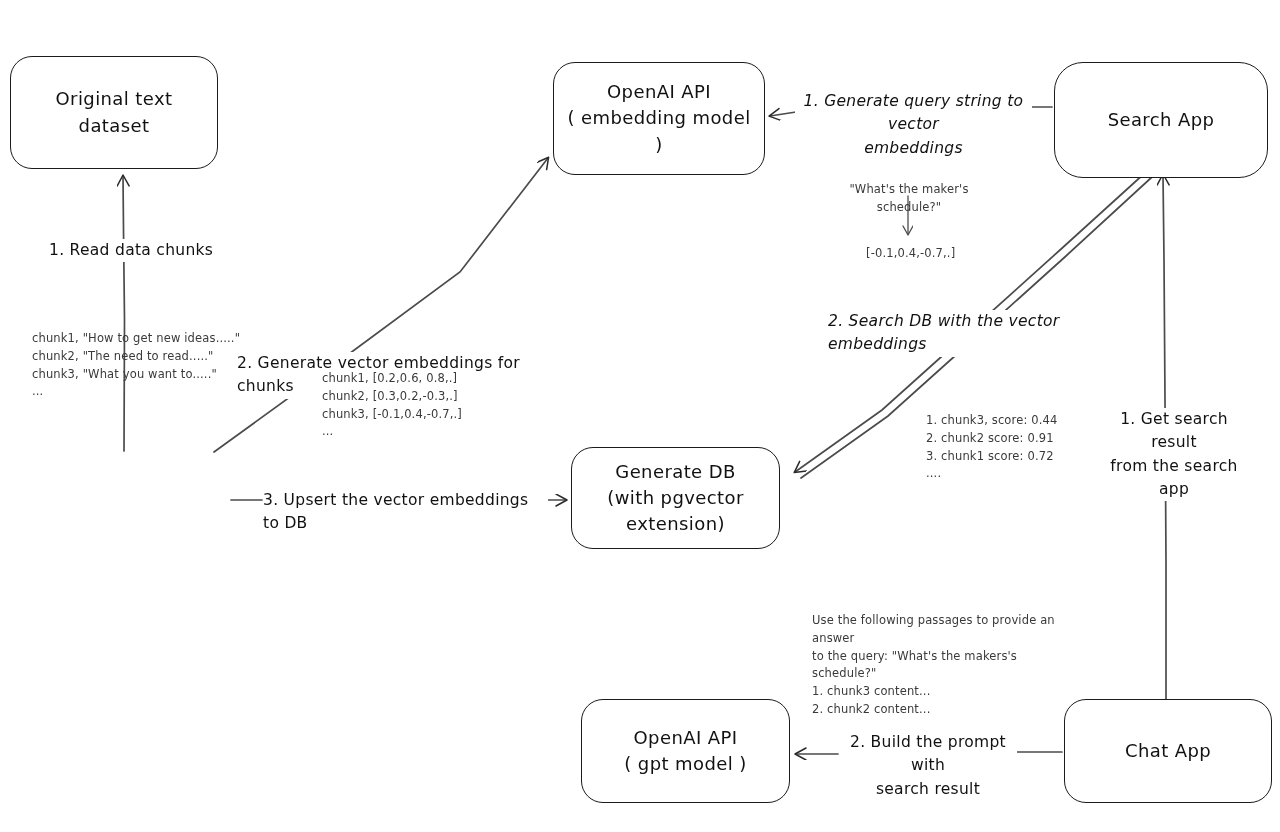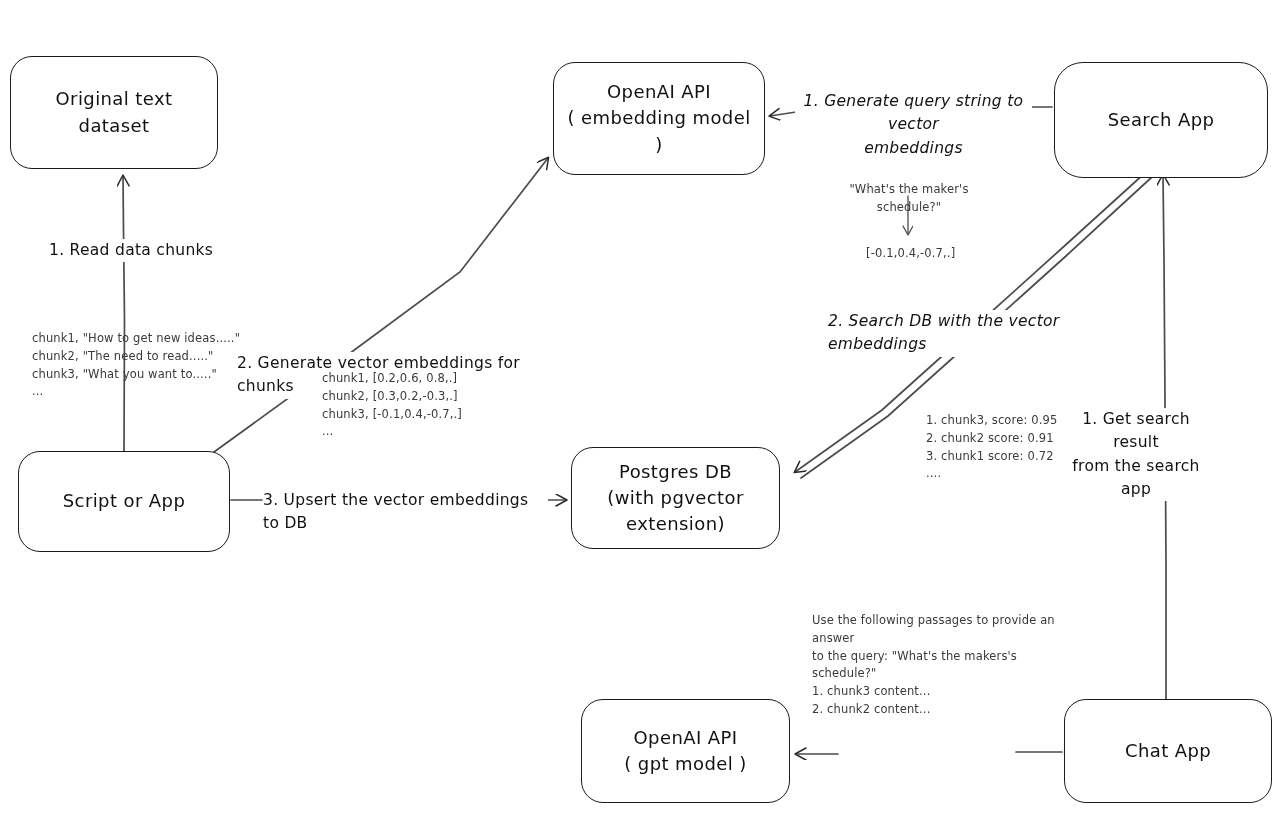--- a/index.html
+++ b/index.html
@@ -139,26 +139,23 @@
 
   <div class="node" style="left:553px; top:62px; width:212px; height:113px;">
     <span class="node-label">OpenAI API
 ( embedding model )</span>
   </div>
 
   <div class="node" style="left:1054px; top:62px; width:214px; height:116px;border-radius:29px;">
     <span class="node-label">Search App</span>
   </div>
 
-  <div class="node" style="left:18px; top:451px; width:212px; height:101px;">
-    <span class="node-label">Script or App</span>
-  </div>
 
   <div class="node" style="left:571px; top:447px; width:209px; height:102px;">
-    <span class="node-label">Postgres DB
+    <span class="node-label">Generate DB
 (with pgvector extension)</span>
   </div>
 
   <div class="node" style="left:581px; top:699px; width:209px; height:104px;">
     <span class="node-label">OpenAI API
 ( gpt model )</span>
   </div>
 
   <div class="node" style="left:1064px; top:699px; width:208px; height:104px;">
     <span class="node-label">Chat App</span>
@@ -168,39 +165,41 @@
 
   <div class="edge-label left-align" style="left:237px; top:304px; width:312px;margin-top:48px;">2. Generate vector embeddings for chunks</div>
 
   <div class="edge-label left-align" style="left:263px; top:489px; width:285px;">3. Upsert the vector embeddings  to DB</div>
 
   <div class="edge-label" style="left:795px; top:90px; width:237px;font-style:italic;">1. Generate query string to vector
 embeddings</div>
 
   <div class="edge-label left-align" style="left:828px; top:310px; width:306px;font-style:italic;">2. Search DB with the vector embeddings</div>
 
-  <div class="edge-label" style="left:1060px; top:408px; width:152px;">1. Get search result
+  <div class="edge-label" style="left:1098px; top:408px; width:152px;">1. Get search result
 from the search app</div>
 
+  <div class="edge-label" style="left:839px; top:731px; width:178px;">2. Build the prompt with
+search result</div>
 
   <div class="note" style="left:32px; top:330px; width:230px;">chunk1, "How to get new ideas....."
 chunk2, "The need to read....."
 chunk3, "What you want to....."
 ...</div>
 
   <div class="note" style="left:322px; top:370px; width:200px;">chunk1, [0.2,0.6, 0.8,.]
 chunk2, [0.3,0.2,-0.3,.]
 chunk3, [-0.1,0.4,-0.7,.]
 ...</div>
 
   <div class="note centered" style="left:829px; top:181px; width:160px;">"What's the maker's schedule?"</div>
 
   <div class="note centered" style="left:866px; top:245px; width:88px;">[-0.1,0.4,-0.7,.]</div>
 
-  <div class="note" style="left:926px; top:412px; width:170px;">1. chunk3, score: 0.95
+  <div class="note" style="left:926px; top:412px; width:170px;">1. chunk3, score: 0.44
 2. chunk2 score: 0.91
 3. chunk1 score: 0.72
 ....</div>
 
   <div class="note" style="left:812px; top:612px; width:268px;">Use the following passages to provide an answer
 to the query: "What's the makers's schedule?"
 1. chunk3 content...
 2. chunk2 content...</div>
 
 </div>

